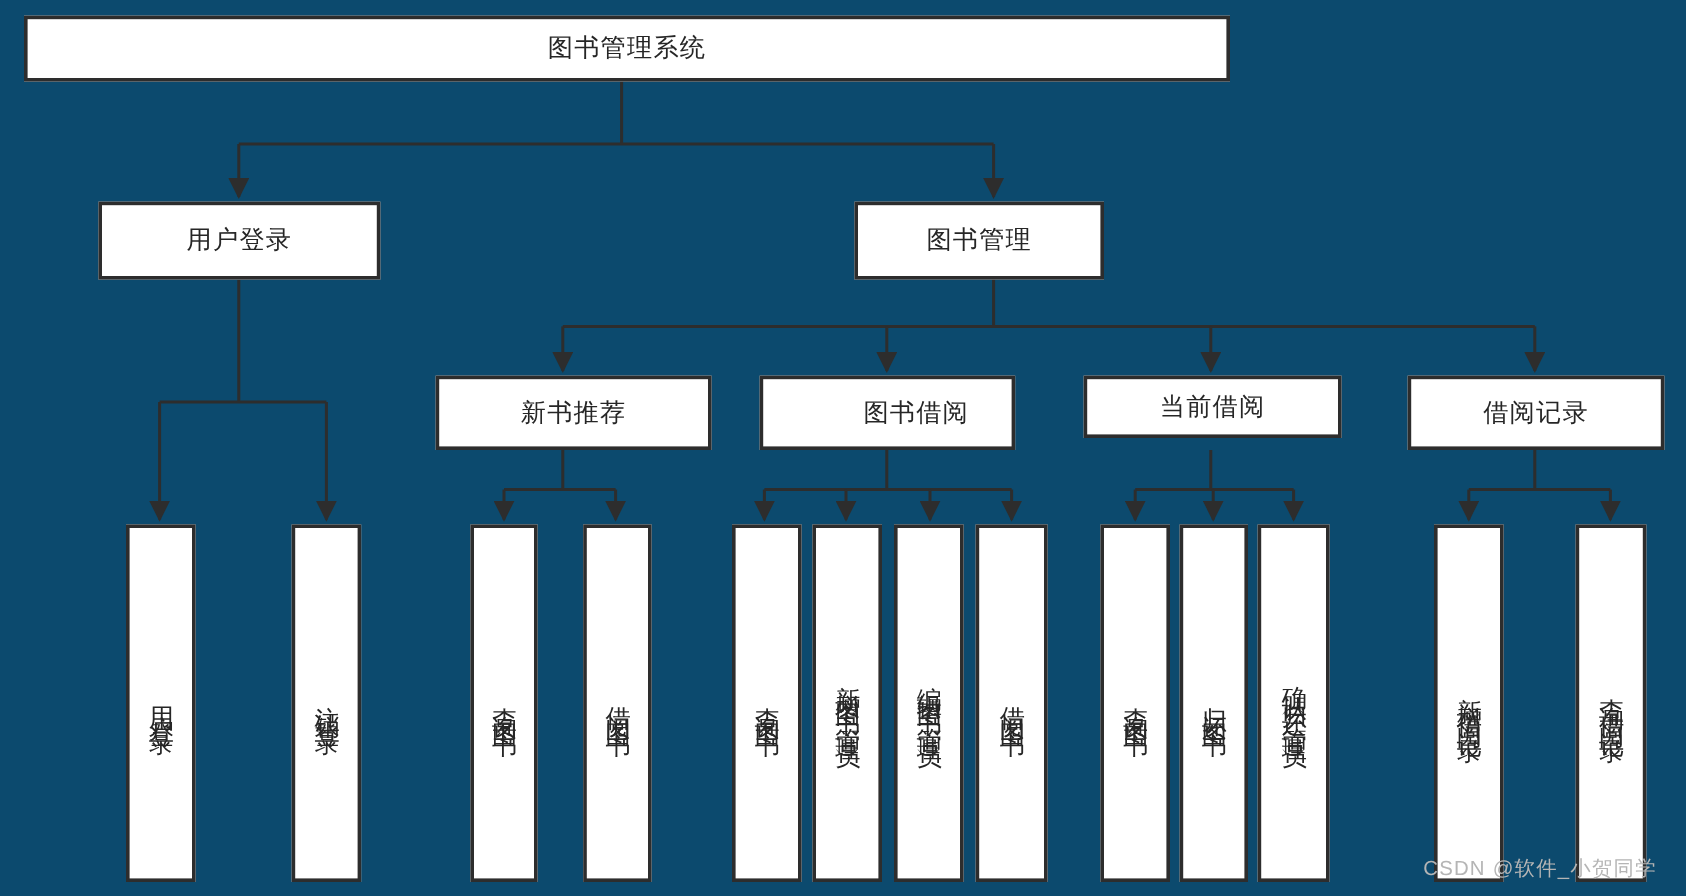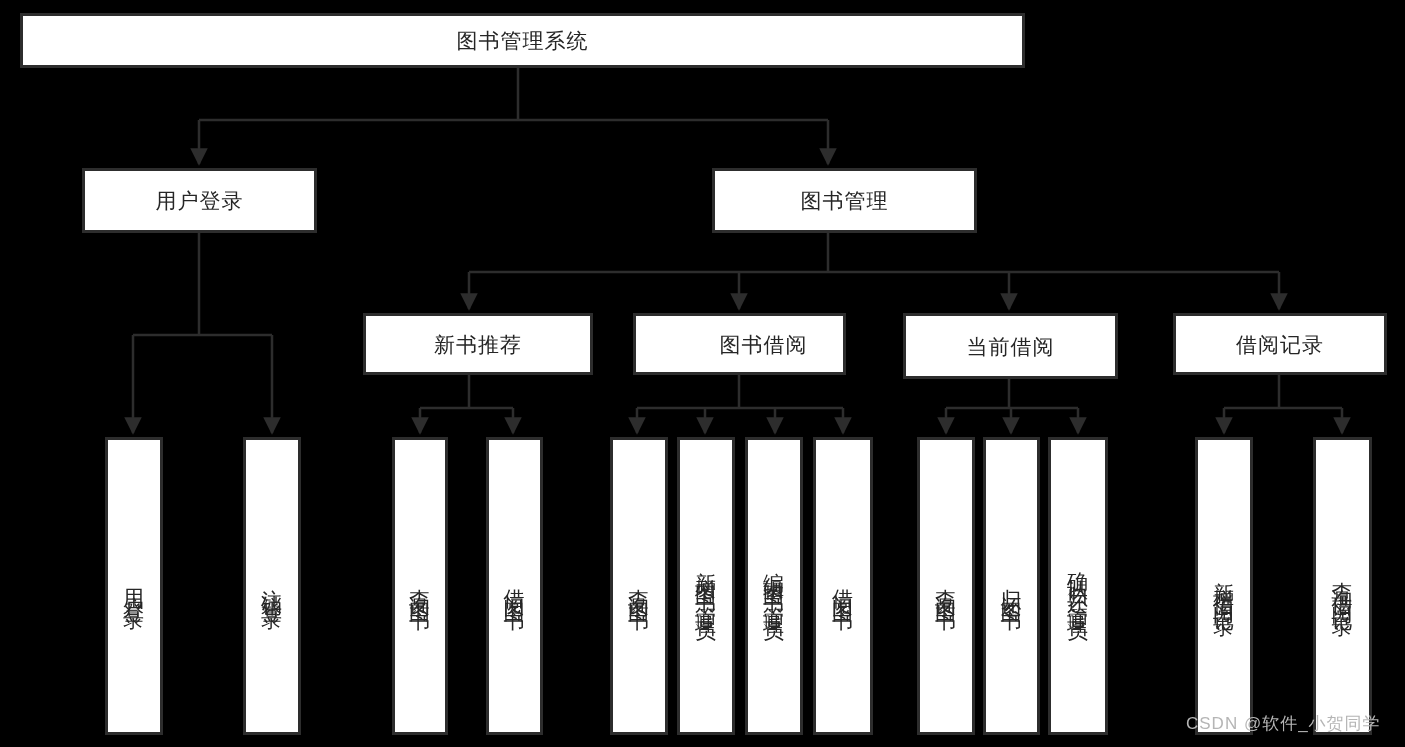--- a/index.html
+++ b/index.html
@@ -1,20 +1,20 @@
 <!DOCTYPE html>
 <html><head>
 <meta charset="utf-8">
 <style>
   html, body { margin: 0; padding: 0; background: #ffffff; }
   #stage {
     position: relative;
     width: 1405px;
     height: 747px;
-    background: #000000;
+    background: #0c4a6e;
     font-family: "Liberation Sans", sans-serif;
     color: #222222;
     overflow: hidden;
     text-decoration: underline;
   }
   #wires {
     position: absolute;
     left: 0; top: 0;
     width: 1405px; height: 747px;
     z-index: 1;
@@ -102,25 +102,25 @@
     <g stroke="#2d2d2d" stroke-width="2.5" fill="none">
       <path d="M1279,375 V408 M1224,408 H1342"></path>
       <line x1="1224" y1="408" x2="1224" y2="433" marker-end="url(#arrow)"></line>
       <line x1="1342" y1="408" x2="1342" y2="433" marker-end="url(#arrow)"></line>
     </g>
   </svg>
 
   <div class="node" style="left:20px; top:13px; width:1005px; height:55px;">图书管理系统</div>
 
   <div class="node" style="left:82px; top:168px; width:235px; height:65px;">用户登录</div>
-  <div class="node" style="left:712px; top:168px; width:265px; height:65px;">图书管理</div>
+  <div class="node" style="left:712px; top:168px; width:208px; height:65px;">图书管理</div>
 
   <div class="node" style="left:363px; top:313px; width:230px; height:62px;">新书推荐</div>
   <div class="node" style="left:633px; top:313px; width:213px; height:62px;padding-left:48px;">图书借阅</div>
-  <div class="node" style="left:903px; top:313px; width:215px; height:66px;">当前借阅</div>
+  <div class="node" style="left:903px; top:313px; width:215px; height:52px;">当前借阅</div>
   <div class="node" style="left:1173px; top:313px; width:214px; height:62px;">借阅记录</div>
 
   <div class="node vnode" style="left:105px; top:437px; width:58px; height:298px;">用户登录</div>
   <div class="node vnode" style="left:243px; top:437px; width:58px; height:298px;">注销登录</div>
 
   <div class="node vnode" style="left:392px; top:437px; width:56px; height:298px;">查询图书</div>
   <div class="node vnode" style="left:486px; top:437px; width:57px; height:298px;">借阅图书</div>
 
   <div class="node vnode" style="left:610px; top:437px; width:58px; height:298px;">查询图书</div>
   <div class="node vnode" style="left:677px; top:437px; width:58px; height:298px;">新增图书（管理员）</div>

